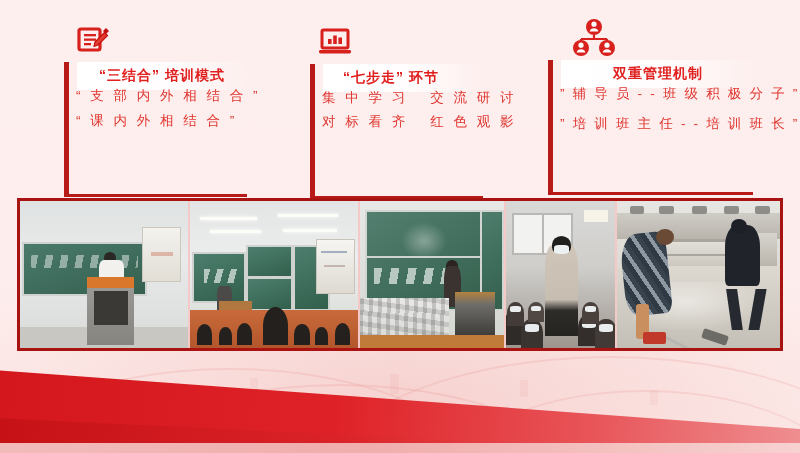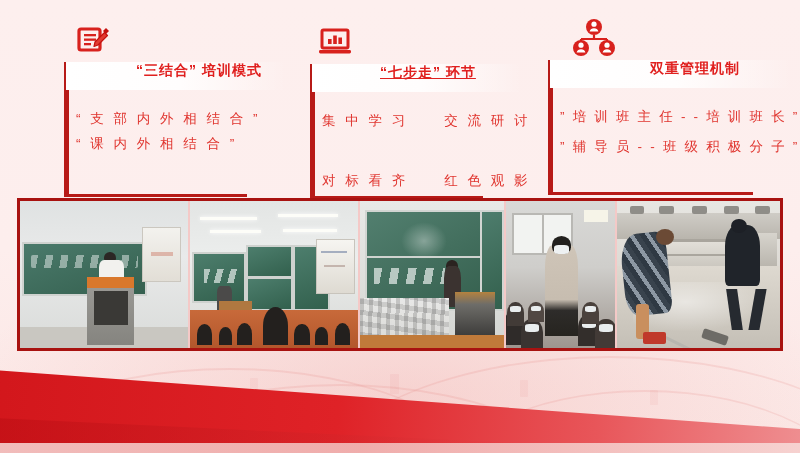--- a/index.html
+++ b/index.html
@@ -45,43 +45,43 @@
     background:linear-gradient(90deg,#f6cfcd,#f2bcba 45%,#f7d9d7);
     opacity:.9;
   }
 
   
   .cards{position:absolute;left:0;top:0;width:800px;height:190px;}
   .card{position:absolute;}
   .card .icon{position:absolute;top:0;left:0;}
   .card .frame{position:absolute;left:0;top:40px;border-left:5px solid #b71a17;border-bottom:3px solid #b71a17;}
   .card .titlebar{
-    position:absolute;left:2px;top:40px;height:28px;
+    position:absolute;left:13px;top:40px;height:28px;
     background:linear-gradient(90deg,#ffffff 0%,#fffdfd 52%,rgba(255,255,255,0) 100%);
-    display:flex;align-items:flex-start;padding-left:48px;
+    display:flex;align-items:center;
   }
   .card .title{
     color:#e0201f;font-weight:bold;font-size:14px;letter-spacing:1px;white-space:nowrap;
   }
-  .card .body{position:absolute;left:12px;top:88px;}
+  .card .body{position:absolute;left:12px;top:65px;}
   .card .line{
     color:#e0352f;font-size:13.5px;letter-spacing:3px;white-space:nowrap;margin-bottom:7px;
   }
-  .grid2{display:grid;grid-template-columns:auto auto;column-gap:22px;row-gap:0;gap:36px;}
+  .grid2{display:grid;grid-template-columns:auto auto;column-gap:22px;row-gap:0;}
   .grid2 .line{margin-bottom:6px;}
 
   
   #card1{left:64px;top:22px;}
   #card1 .frame{width:178px;height:132px;}
   #card1 .titlebar{width:172px;}
   #card1 .title{padding-left:22px;}
   #card2{left:310px;top:24px;}
   #card2 .frame{width:168px;height:132px;}
   #card2 .titlebar{width:162px;}
-  #card2 .title{padding-left:20px;text-decoration:underline;}
+  #card2 .title{padding-left:20px;}
   #card3{left:548px;top:20px;}
   #card3 .frame{width:200px;height:132px;}
   #card3 .titlebar{width:194px;justify-content:center;}
   #card3 .body .line{letter-spacing:2.2px;margin-bottom:12px;}
   #card1 .icon{left:12px;top:0;}
   #card2 .icon{left:8px;top:2px;}
   #card3 .icon{left:24px;top:-2px;}
 
   
   .strip{
@@ -287,22 +287,22 @@
               <path d="M30.6 34.4a4.6 4.6 0 0 1 8.8 0z"></path>
           </g>
           <path d="M22 17 L22 21 M9 21 L35 21 M9 21 L9 23 M35 21 L35 23" stroke="#d8211d" stroke-width="2.2" fill="none"></path>
         </svg>
       </div>
       <div class="frame"></div>
       <div class="titlebar">
         <span class="title">双重管理机制</span>
       </div>
       <div class="body">
+        <div class="line">” 辅 导 员 - - 班 级 积 极 分 子 ”</div>
         <div class="line">” 培 训 班 主 任 - - 培 训 班 长 ”</div>
-        <div class="line">” 辅 导 员 - - 班 级 积 极 分 子 ”</div>
       </div>
     </div>
   </div>
 
   <div class="strip">
 
     <div class="photo p1">
       <div class="room"></div>
       <div class="board">
           <div class="chalk"></div>

